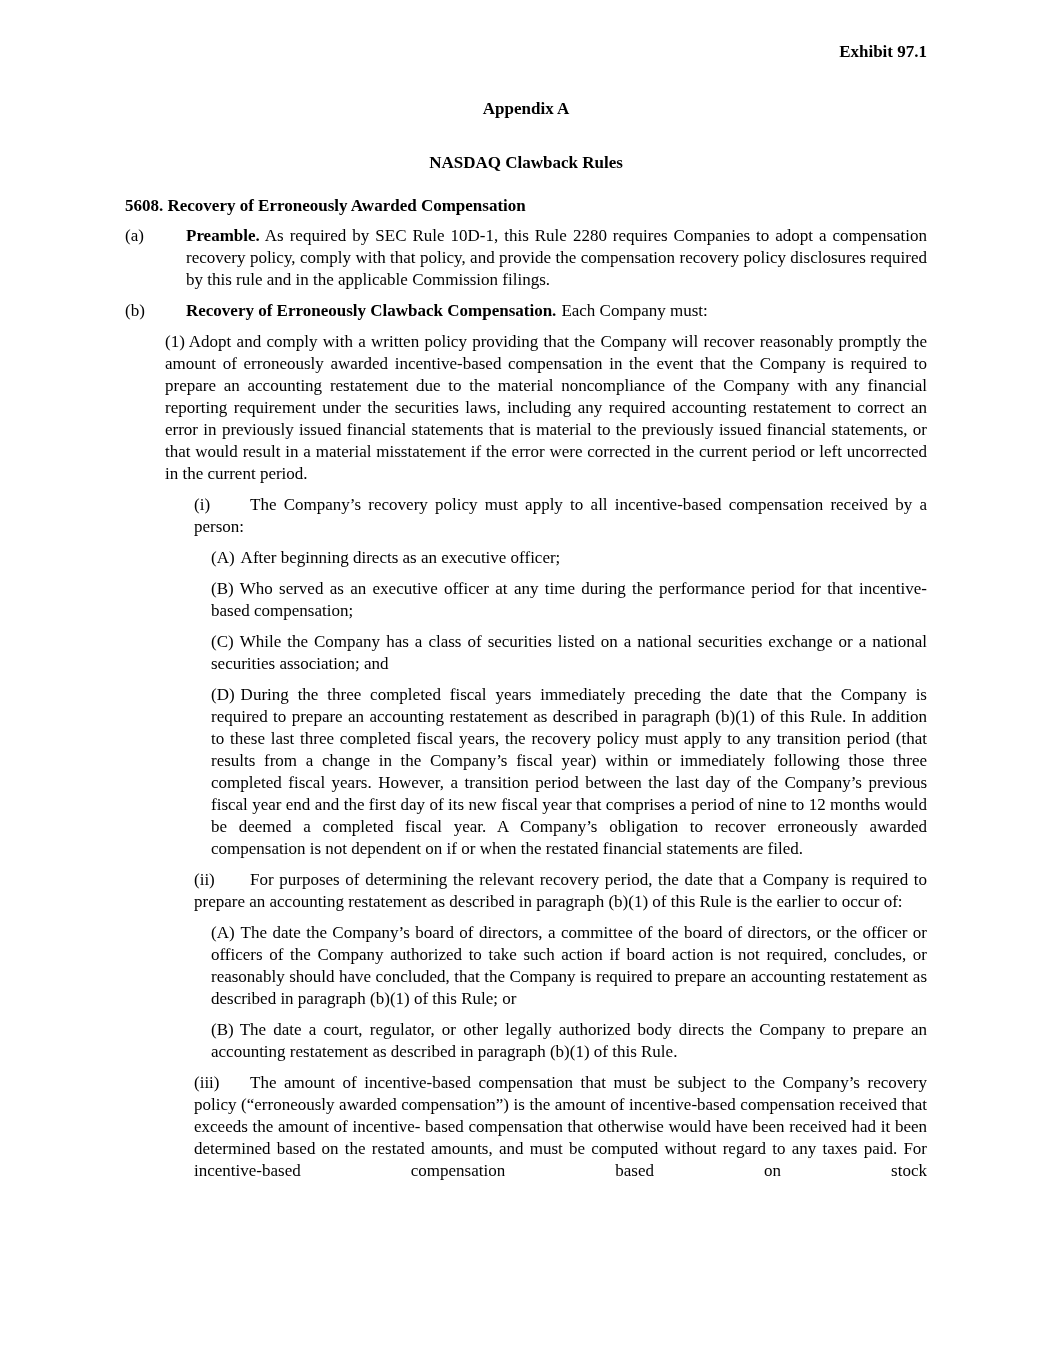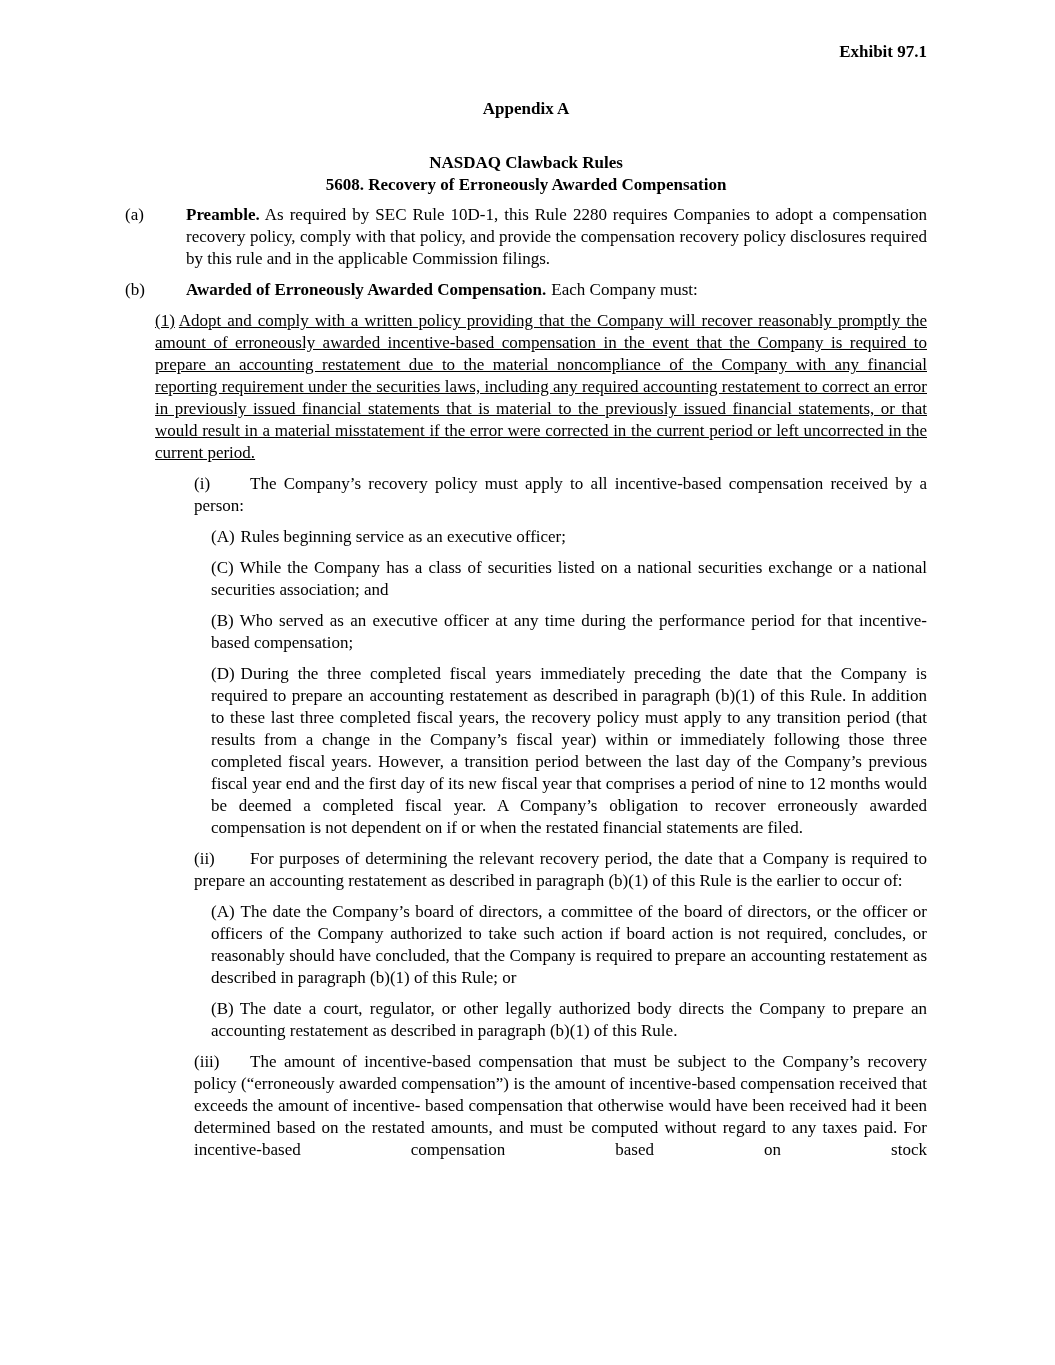--- a/index.html
+++ b/index.html
@@ -20,29 +20,30 @@
     text-align: right;
     font-weight: bold;
   }
   .center-head {
     text-align: center;
     font-weight: bold;
   }
   .appendix { margin-top: 35px; }
   .rules    { margin-top: 32px; }
   .sec-head {
+    margin-top: 21px;
     margin-bottom: 8px;
     font-weight: bold;
-    text-align: center;
+    text-align: left;
   }
   .para { margin: 0 0 9px 0; text-align: justify; }
   .lvl1 { position: relative; padding-left: 61px; }
   .lvl1 .lbl { position: absolute; left: 0; top: 0; }
   .lead { font-weight: bold; margin-right: 5px; }
-  .p1 { margin-left: 30px; text-decoration: underline; }   
+  .p1 { margin-left: 40px; }   
   .p2 { margin-left: 69px; }   
   .p3 { margin-left: 86px; }   
   .tab-lbl { display: inline-block; width: 56px; }
   .inl-lbl { margin-right: 6px; }
   .num-lbl { margin-right: 4px; }
   .justify-last { text-align-last: justify; }
 </style>
 </head>
 <body>
 
@@ -54,41 +55,41 @@
 
   <div class="center-head rules">NASDAQ Clawback Rules</div>
 
   <div class="sec-head">5608. Recovery of Erroneously Awarded Compensation</div>
 
   <div class="para lvl1">
     <span class="lbl">(a)</span><span class="lead">Preamble.</span><span>As required by SEC Rule 10D-1, this Rule 2280 requires Companies to adopt a compensation recovery policy, comply with that policy, and provide the compensation recovery policy disclosures required by this rule and in the applicable Commission filings.</span>
   </div>
 
   <div class="para lvl1">
-    <span class="lbl">(b)</span><span class="lead">Awarded of Erroneously Awarded Compensation.</span><span>Each Company must:</span>
+    <span class="lbl">(b)</span><span class="lead">Recovery of Erroneously Clawback Compensation.</span><span>Each Company must:</span>
   </div>
 
   <div class="para p1">
     <span class="num-lbl">(1)</span><span>Adopt and comply with a written policy providing that the Company will recover reasonably promptly the amount of erroneously awarded incentive-based compensation in the event that the Company is required to prepare an accounting restatement due to the material noncompliance of the Company with any financial reporting requirement under the securities laws, including any required accounting restatement to correct an error in previously issued financial statements that is material to the previously issued financial statements, or that would result in a material misstatement if the error were corrected in the current period or left uncorrected in the current period.</span>
   </div>
 
   <div class="para p2">
     <span class="tab-lbl">(i)</span><span>The Company’s recovery policy must apply to all incentive-based compensation received by a person:</span>
   </div>
 
   <div class="para p3">
-    <span class="inl-lbl">(A)</span><span>Rules beginning service as an executive officer;</span>
+    <span class="inl-lbl">(A)</span><span>After beginning directs as an executive officer;</span>
+  </div>
+
+  <div class="para p3">
+    <span class="inl-lbl">(B)</span><span>Who served as an executive officer at any time during the performance period for that incentive-based compensation;</span>
   </div>
 
   <div class="para p3">
     <span class="inl-lbl">(C)</span><span>While the Company has a class of securities listed on a national securities exchange or a national securities association; and</span>
-  </div>
-
-  <div class="para p3">
-    <span class="inl-lbl">(B)</span><span>Who served as an executive officer at any time during the performance period for that incentive-based compensation;</span>
   </div>
 
   <div class="para p3">
     <span class="inl-lbl">(D)</span><span>During the three completed fiscal years immediately preceding the date that the Company is required to prepare an accounting restatement as described in paragraph (b)(1) of this Rule. In addition to these last three completed fiscal years, the recovery policy must apply to any transition period (that results from a change in the Company’s fiscal year) within or immediately following those three completed fiscal years. However, a transition period between the last day of the Company’s previous fiscal year end and the first day of its new fiscal year that comprises a period of nine to 12 months would be deemed a completed fiscal year. A Company’s obligation to recover erroneously awarded compensation is not dependent on if or when the restated financial statements are filed.</span>
   </div>
 
   <div class="para p2">
     <span class="tab-lbl">(ii)</span><span>For purposes of determining the relevant recovery period, the date that a Company is required to prepare an accounting restatement as described in paragraph (b)(1) of this Rule is the earlier to occur of:</span>
   </div>
 

